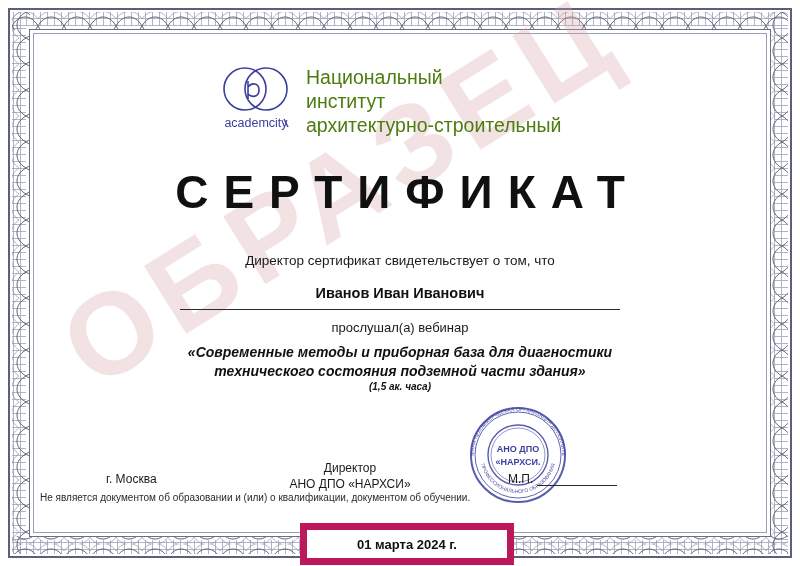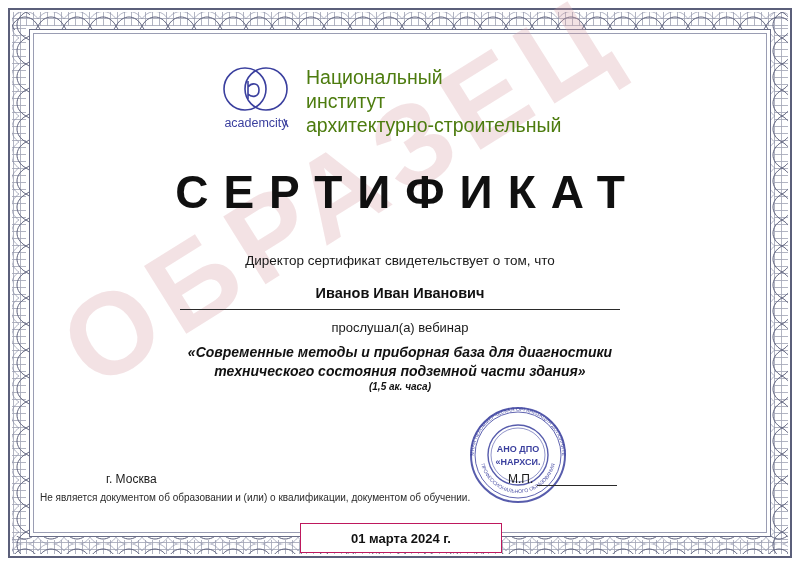--- a/index.html
+++ b/index.html
@@ -249,21 +249,21 @@
     font-size: 10px;
     color: #2a2a2a;
   }
 
   .date-box {
     position: absolute;
     left: 260px;
     top: 483px;
     width: 200px;
     height: 28px;
-    border: 1px solid #be185d;
+    border: 7px solid #be185d;
     display: flex;
     align-items: center;
     justify-content: center;
     font-size: 13px;
     font-weight: bold;
     color: #111;
     background: #ffffff;
   }
 
   
@@ -360,20 +360,24 @@
         <text font-family="'Liberation Sans', sans-serif" font-size="5.1" fill="#3a3f9e" opacity="0.9">
           <textPath href="#stampArcBottom" startOffset="50%" text-anchor="middle">ПРОФЕССИОНАЛЬНОГО ОБРАЗОВАНИЯ</textPath>
         </text>
         <text x="60" y="57" font-family="'Liberation Sans', sans-serif" font-size="9" font-weight="bold" fill="#3a3f9e" text-anchor="middle">АНО ДПО</text>
         <text x="60" y="70" font-family="'Liberation Sans', sans-serif" font-size="9" font-weight="bold" fill="#3a3f9e" text-anchor="middle">«НАРХСИ.</text>
       </svg>
     </div>
 
     <div class="city">г. Москва</div>
 
+    <div class="director-block">
+      <div>Директор</div>
+      <div>АНО ДПО «НАРХСИ»</div>
+    </div>
 
     <div class="mp">
       <span>М.П.</span><span class="mp-line"></span>
     </div>
 
     <div class="disclaimer">Не является документом об образовании и (или) о квалификации, документом об обучении.</div>
 
     <div class="date-box">
       <span>01 марта 2024 г.</span>
     </div>

